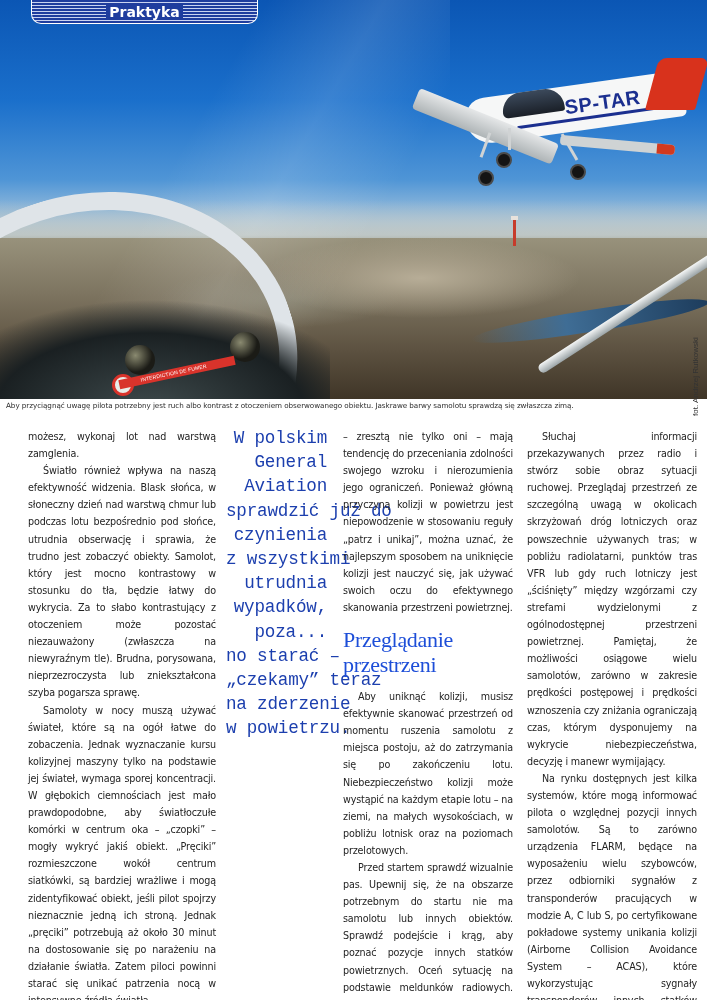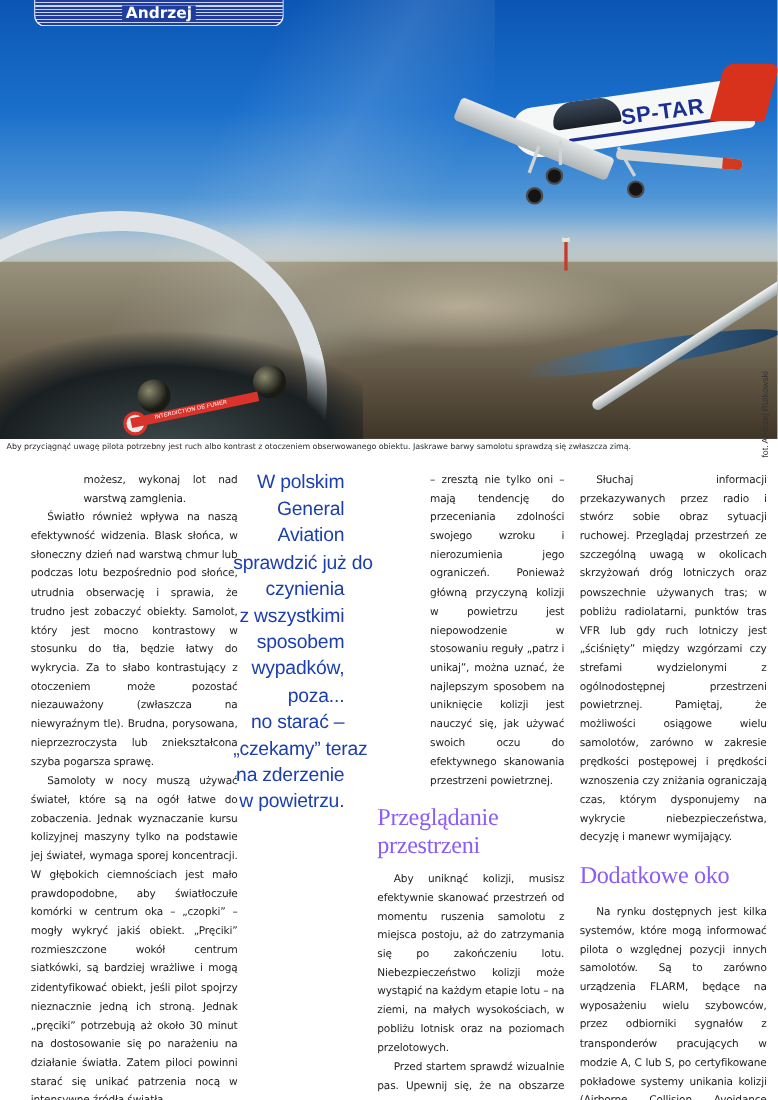--- a/index.html
+++ b/index.html
@@ -90,35 +90,35 @@
   .caption {
     position: absolute; left: 6px; top: 401px; width: 680px;
     font-size: 7.2px; color: #2b2b2b; white-space: nowrap; font-family: "DejaVu Sans", sans-serif;
     letter-spacing: -0.05px;
   }
 
   
   .col { position: absolute; top: 428px; font-size: 9.6px; line-height: 17.1px; color: #232323;
     text-align: justify; letter-spacing: -0.15px; }
   .col p { text-indent: 15px; }
-  .col p.noindent { text-indent: 0; margin-left: 48px; }
+  .col p.noindent { text-indent: 0; }
   .col1 { left: 28px; width: 188px; }
   .col3 { left: 343px; width: 170px; }
   .col4 { left: 527px; width: 170px; }
   .heading {
     font-family: "Liberation Serif", "DejaVu Serif", serif; font-weight: normal;
-    color: #8b5cf6; font-size: 22px; line-height: 25px; letter-spacing: -0.3px; text-indent: 0;
+    color: #1d4ed8; font-size: 22px; line-height: 25px; letter-spacing: -0.3px; text-indent: 0;
   }
   .col1 .heading { margin: 11px 0 11px 0; }
   .col3 .heading { margin: 11px 0 11px 0; }
   .col4 .heading { margin: 13px 0 13px 0; }
 
   .pull-quote {
-    position: absolute; left: 212px; top: 426px; width: 101px;
-    font-family: Liberation Sans, sans-serif; color: #1c3fae;
+    position: absolute; left: 226px; top: 426px; width: 101px;
+    font-family: Liberation Mono, monospace; color: #1c3fae;
     font-size: 17.6px; line-height: 24.2px; text-align: right; letter-spacing: -0.2px;
   }
   .pull-quote div { white-space: nowrap; }
 </style>
 </head>
 <body>
 
 <div class="photo">
   <div class="horizon-haze"></div>
   <div class="ground"></div>
@@ -145,54 +145,53 @@
 
   <div class="strut"></div>
   <div class="canopy-frame"></div>
   <div class="dash"></div>
   <div class="knob" style="left:125px;top:345px;"></div>
   <div class="knob" style="left:230px;top:332px;"></div>
   <div class="sign-dot"></div>
   <div class="sign">INTERDICTION DE FUMER</div>
 
   <div class="section-tab">
-    <span>Andrzej</span>
+    <span>Praktyka</span>
   </div>
 </div>
 
 <div class="caption">Aby przyciągnąć uwagę pilota potrzebny jest ruch albo kontrast z otoczeniem obserwowanego obiektu. Jaskrawe barwy samolotu sprawdzą się zwłaszcza zimą.</div>
 <div class="photo-credit">fot. Andrzej Rutkowski</div>
 
 <div class="col col1">
   <p class="noindent">możesz, wykonaj lot nad warstwą zamglenia.</p>
   <p>Światło również wpływa na naszą efektywność widzenia. Blask słońca, w słoneczny dzień nad warstwą chmur lub podczas lotu bezpośrednio pod słońce, utrudnia obserwację i sprawia, że trudno jest zobaczyć obiekty. Samolot, który jest mocno kontrastowy w stosunku do tła, będzie łatwy do wykrycia. Za to słabo kontrastujący z otoczeniem może pozostać niezauważony (zwłaszcza na niewyraźnym tle). Brudna, porysowana, nieprzezroczysta lub zniekształcona szyba pogarsza sprawę.</p>
   <p>Samoloty w nocy muszą używać świateł, które są na ogół łatwe do zobaczenia. Jednak wyznaczanie kursu kolizyjnej maszyny tylko na podstawie jej świateł, wymaga sporej koncentracji. W głębokich ciemnościach jest mało prawdopodobne, aby światłoczułe komórki w centrum oka – „czopki” – mogły wykryć jakiś obiekt. „Pręciki” rozmieszczone wokół centrum siatkówki, są bardziej wrażliwe i mogą zidentyfikować obiekt, jeśli pilot spojrzy nieznacznie jedną ich stroną. Jednak „pręciki” potrzebują aż około 30 minut na dostosowanie się po narażeniu na działanie światła. Zatem piloci powinni starać się unikać patrzenia nocą w intensywne źródła światła.</p>
 
 </div>
 
 <div class="pull-quote">
   <div>W polskim</div>
   <div>General</div>
   <div>Aviation</div>
   <div>sprawdzić już do</div>
   <div>czynienia</div>
   <div>z wszystkimi</div>
-  <div>sposobem</div>
+  <div>utrudnia</div>
   <div>wypadków,</div>
   <div>poza...</div>
   <div>no starać –</div>
   <div>„czekamy” teraz</div>
   <div>na zderzenie</div>
   <div>w powietrzu.</div>
 </div>
 
 <div class="col col3">
   <p class="noindent">– zresztą nie tylko oni – mają tendencję do przeceniania zdolności swojego wzroku i nierozumienia jego ograniczeń. Ponieważ główną przyczyną kolizji w powietrzu jest niepowodzenie w stosowaniu reguły „patrz i unikaj”, można uznać, że najlepszym sposobem na uniknięcie kolizji jest nauczyć się, jak używać swoich oczu do efektywnego skanowania przestrzeni powietrznej.</p>
   <h2 class="heading">Przeglądanie przestrzeni</h2>
   <p>Aby uniknąć kolizji, musisz efektywnie skanować przestrzeń od momentu ruszenia samolotu z miejsca postoju, aż do zatrzymania się po zakończeniu lotu. Niebezpieczeństwo kolizji może wystąpić na każdym etapie lotu – na ziemi, na małych wysokościach, w pobliżu lotnisk oraz na poziomach przelotowych.</p>
   <p>Przed startem sprawdź wizualnie pas. Upewnij się, że na obszarze potrzebnym do startu nie ma samolotu lub innych obiektów. Sprawdź podejście i krąg, aby poznać pozycje innych statków powietrznych. Oceń sytuację na podstawie meldunków radiowych. Po starcie kontynuuj obserwację przestrzeni aby być pewnym, że nie ma żadnych przeszkód dla bezpiecznego odlotu. Podczas wznoszenia i zniżania pamiętaj o martwym polu widzenia. Manewruj samolotem, aby sprawdzić ten obszar. Jeśli możesz, spójrz za siebie podczas wznoszenia, mo-</p>
 </div>
 
 <div class="col col4">
   <p>Słuchaj informacji przekazywanych przez radio i stwórz sobie obraz sytuacji ruchowej. Przeglądaj przestrzeń ze szczególną uwagą w okolicach skrzyżowań dróg lotniczych oraz powszechnie używanych tras; w pobliżu radiolatarni, punktów tras VFR lub gdy ruch lotniczy jest „ściśnięty” między wzgórzami czy strefami wydzielonymi z ogólnodostępnej przestrzeni powietrznej. Pamiętaj, że możliwości osiągowe wielu samolotów, zarówno w zakresie prędkości postępowej i prędkości wznoszenia czy zniżania ograniczają czas, którym dysponujemy na wykrycie niebezpieczeństwa, decyzję i manewr wymijający.</p>
-  <h2 class="heading">Dodatkowe oko</h2>
   <p>Na rynku dostępnych jest kilka systemów, które mogą informować pilota o względnej pozycji innych samolotów. Są to zarówno urządzenia FLARM, będące na wyposażeniu wielu szybowców, przez odbiorniki sygnałów z transponderów pracujących w modzie A, C lub S, po certyfikowane pokładowe systemy unikania kolizji (Airborne Collision Avoidance System – ACAS), które wykorzystując sygnały transponderów innych statków powietrznych, wskazują ich względne pozycje, a także podają wskazówki dotyczące zalecanego działania zapobiegającego kolizji.</p>
 </div>
 
 </body></html>

